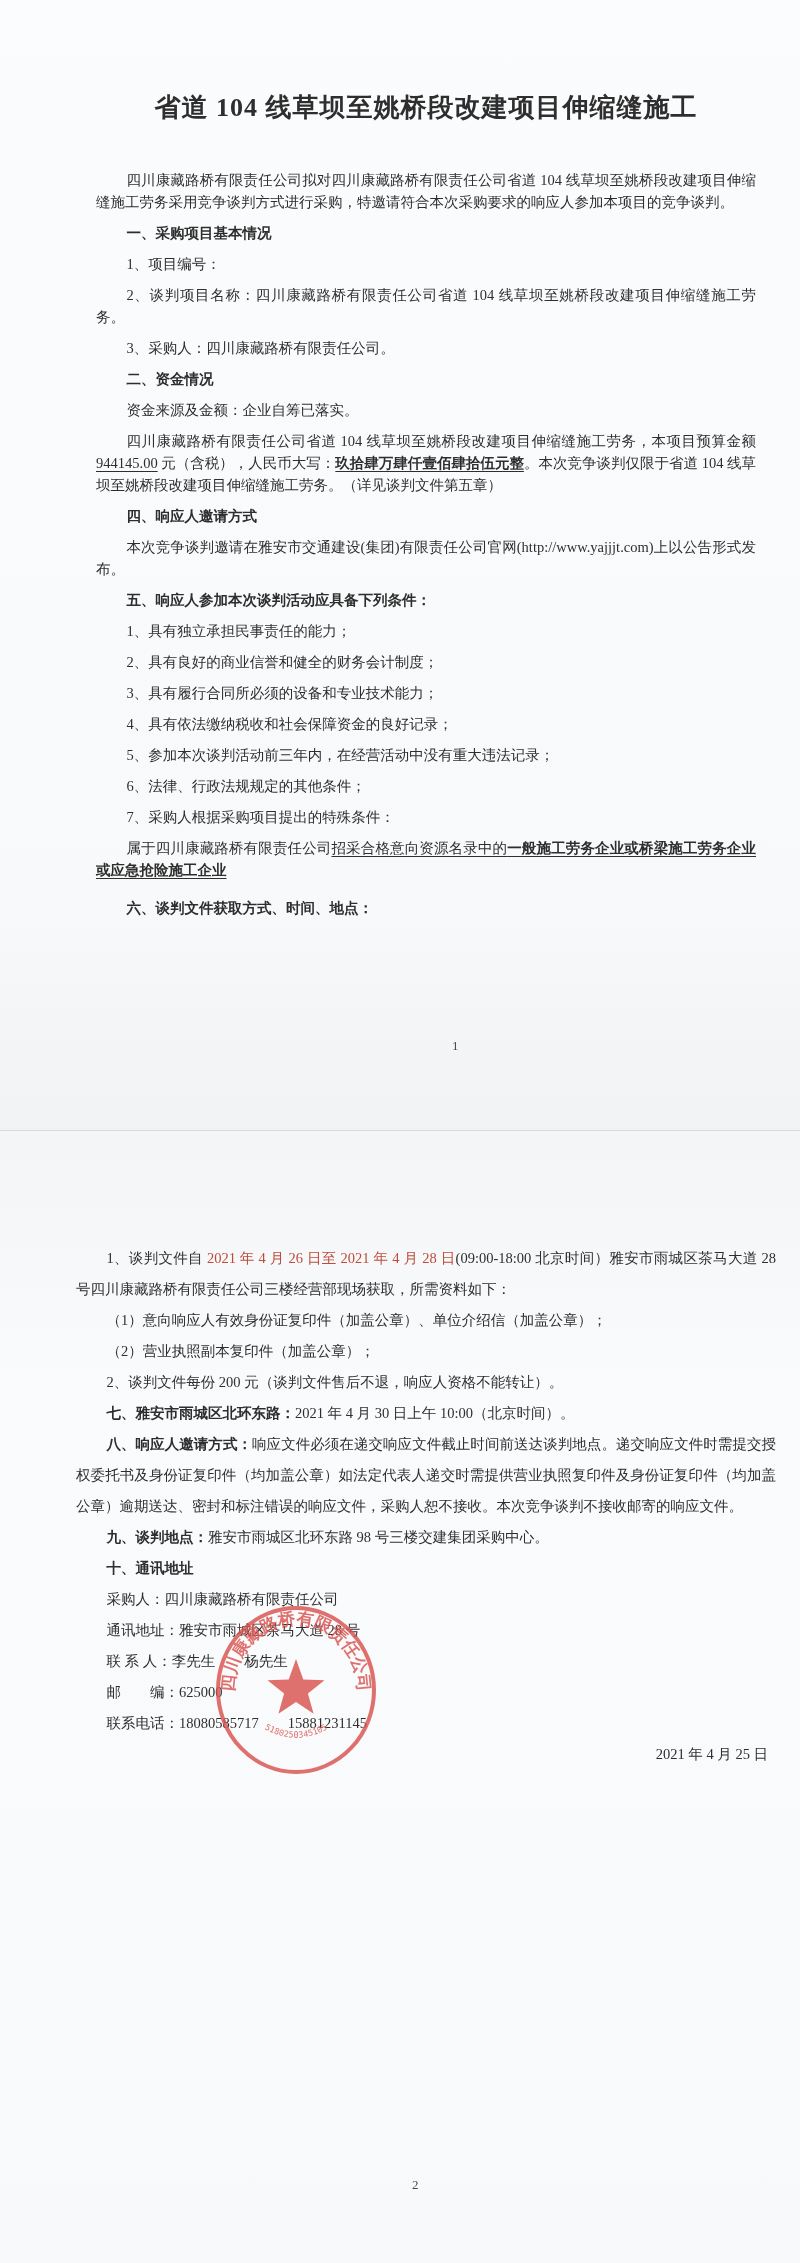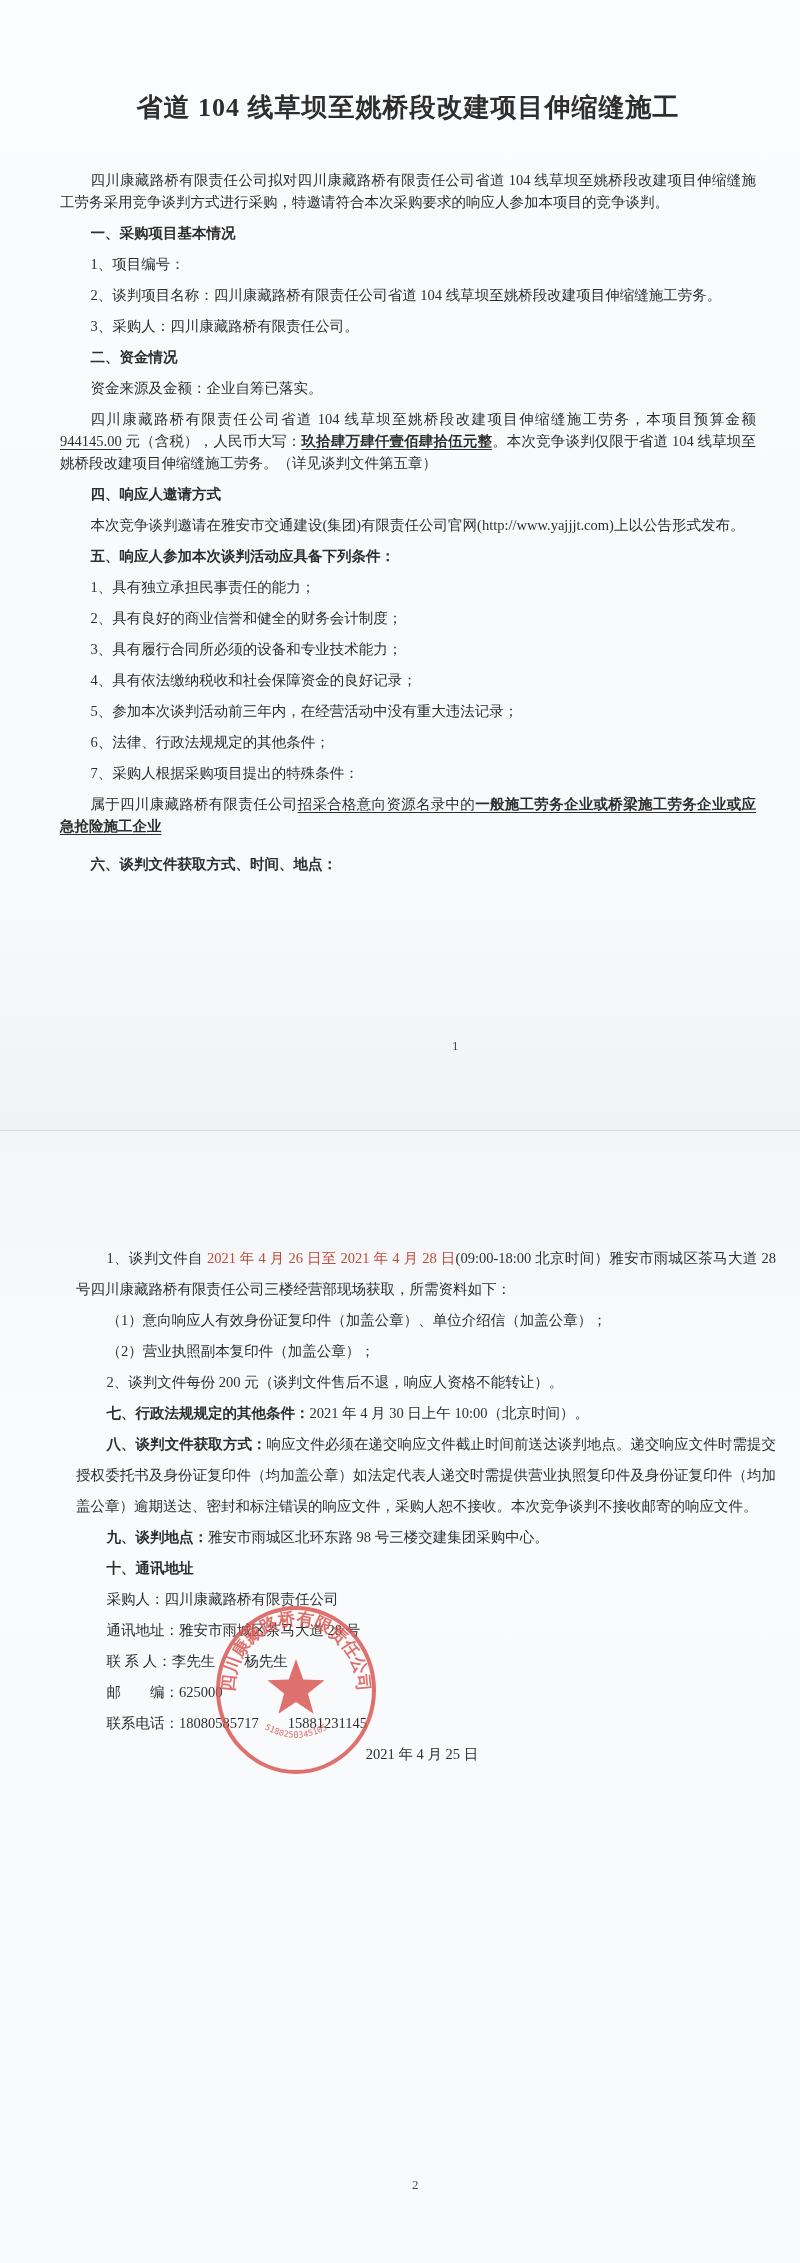--- a/index.html
+++ b/index.html
@@ -2,32 +2,32 @@
 <html><head>
 <meta charset="utf-8">
 <style>
   html,body{margin:0;padding:0;background:#e9eaec;}
   .scan{width:800px;height:2263px;margin:0 auto;position:relative;
         font-family:"Liberation Serif","DejaVu Serif",serif;color:#2e2e2e;overflow:hidden;}
   .page{position:relative;box-sizing:border-box;}
   .page1{height:1131px;background:linear-gradient(180deg,#fbfcfd 0%,#f8f9fa 80%,#f1f2f4 100%);
          border-bottom:1px solid #d9dcdf;}
   .page2{height:1132px;background:linear-gradient(180deg,#f4f5f7 0%,#fafbfc 25%,#f8f9fa 100%);}
-  .content{padding:0 44px 0 60px;font-size:14.5px;line-height:22px;text-align:justify;}
+  .content{padding:0 44px 0 96px;font-size:14.5px;line-height:22px;text-align:justify;}
   .content2{padding:112px 24px 0 76px;font-size:14.5px;line-height:31px;text-align:justify;}
   .doc-title{font-size:26px;font-weight:bold;text-align:center;line-height:39px;
              padding-top:88px;margin:0 0 42px 0;letter-spacing:1px;}
   .content p{margin:9px 0;text-indent:2.1em;}
   .content2 p{margin:0;text-indent:2.1em;}
   .h{font-weight:bold;}
   .mt{margin-top:16px !important;}
   .u{text-decoration:underline;text-underline-offset:3px;}
   .bu{font-weight:bold;text-decoration:underline;text-underline-offset:3px;}
   .red{color:#bf4a39;}
-  .date-line{text-align:center;text-indent:0 !important;padding-right:8px;}
+  .date-line{text-align:right;text-indent:0 !important;padding-right:8px;}
   .pagenum{position:absolute;font-size:13px;color:#4a4a4a;}
   .pn1{left:452px;top:1038px;}
   .pn2{left:412px;top:1046px;}
   .seal{position:absolute;left:208px;top:468px;opacity:0.82;}
   .corner-mark{position:absolute;left:2px;top:4px;width:10px;height:2px;background:#8a8f94;
                transform:rotate(-35deg);}
 </style>
 </head>
 <body>
 
@@ -72,23 +72,23 @@
   </div>
 
   <div class="page page2">
     <div class="content2">
 
       <p><span>1、谈判文件自 </span><span class="red">2021 年 4 月 26 日至 2021 年 4 月 28 日</span><span>(09:00-18:00 北京时间）雅安市雨城区茶马大道 28 号四川康藏路桥有限责任公司三楼经营部现场获取，所需资料如下：</span></p>
       <p>（1）意向响应人有效身份证复印件（加盖公章）、单位介绍信（加盖公章）；</p>
       <p>（2）营业执照副本复印件（加盖公章）；</p>
       <p>2、谈判文件每份 200 元（谈判文件售后不退，响应人资格不能转让）。</p>
 
-      <p><span class="h">七、行政法规规定的其他条件：</span><span>2021 年 4 月 30 日上午 10:00（北京时间）。</span></p>
+      <p><span class="h">七、雅安市雨城区北环东路：</span><span>2021 年 4 月 30 日上午 10:00（北京时间）。</span></p>
 
-      <p><span class="h">八、谈判文件获取方式：</span><span>响应文件必须在递交响应文件截止时间前送达谈判地点。递交响应文件时需提交授权委托书及身份证复印件（均加盖公章）如法定代表人递交时需提供营业执照复印件及身份证复印件（均加盖公章）逾期送达、密封和标注错误的响应文件，采购人恕不接收。本次竞争谈判不接收邮寄的响应文件。</span></p>
+      <p><span class="h">八、响应人邀请方式：</span><span>响应文件必须在递交响应文件截止时间前送达谈判地点。递交响应文件时需提交授权委托书及身份证复印件（均加盖公章）如法定代表人递交时需提供营业执照复印件及身份证复印件（均加盖公章）逾期送达、密封和标注错误的响应文件，采购人恕不接收。本次竞争谈判不接收邮寄的响应文件。</span></p>
 
       <p><span class="h">九、谈判地点：</span><span>雅安市雨城区北环东路 98 号三楼交建集团采购中心。</span></p>
 
       <p class="h">十、通讯地址</p>
       <p>采购人：四川康藏路桥有限责任公司</p>
       <p>通讯地址：雅安市雨城区茶马大道 28 号</p>
       <p>联 系 人：李先生　　杨先生</p>
       <p>邮　　编：625000</p>
       <p>联系电话：18080585717　　15881231145</p>
 

